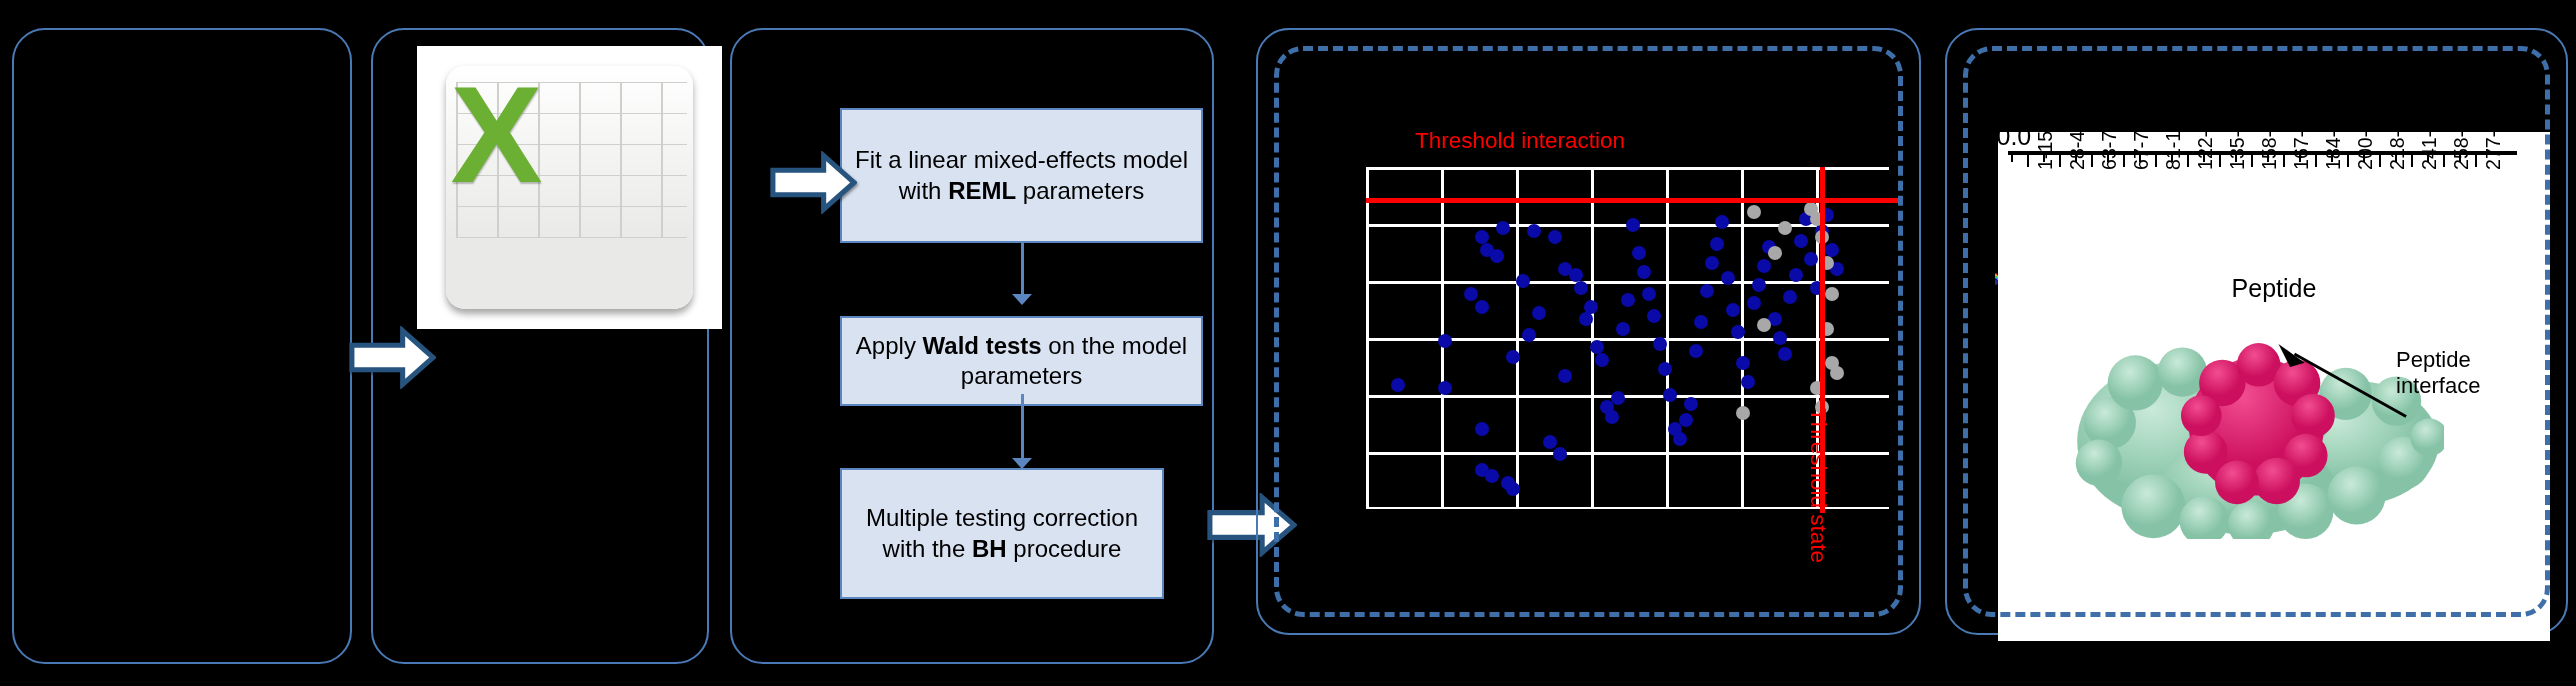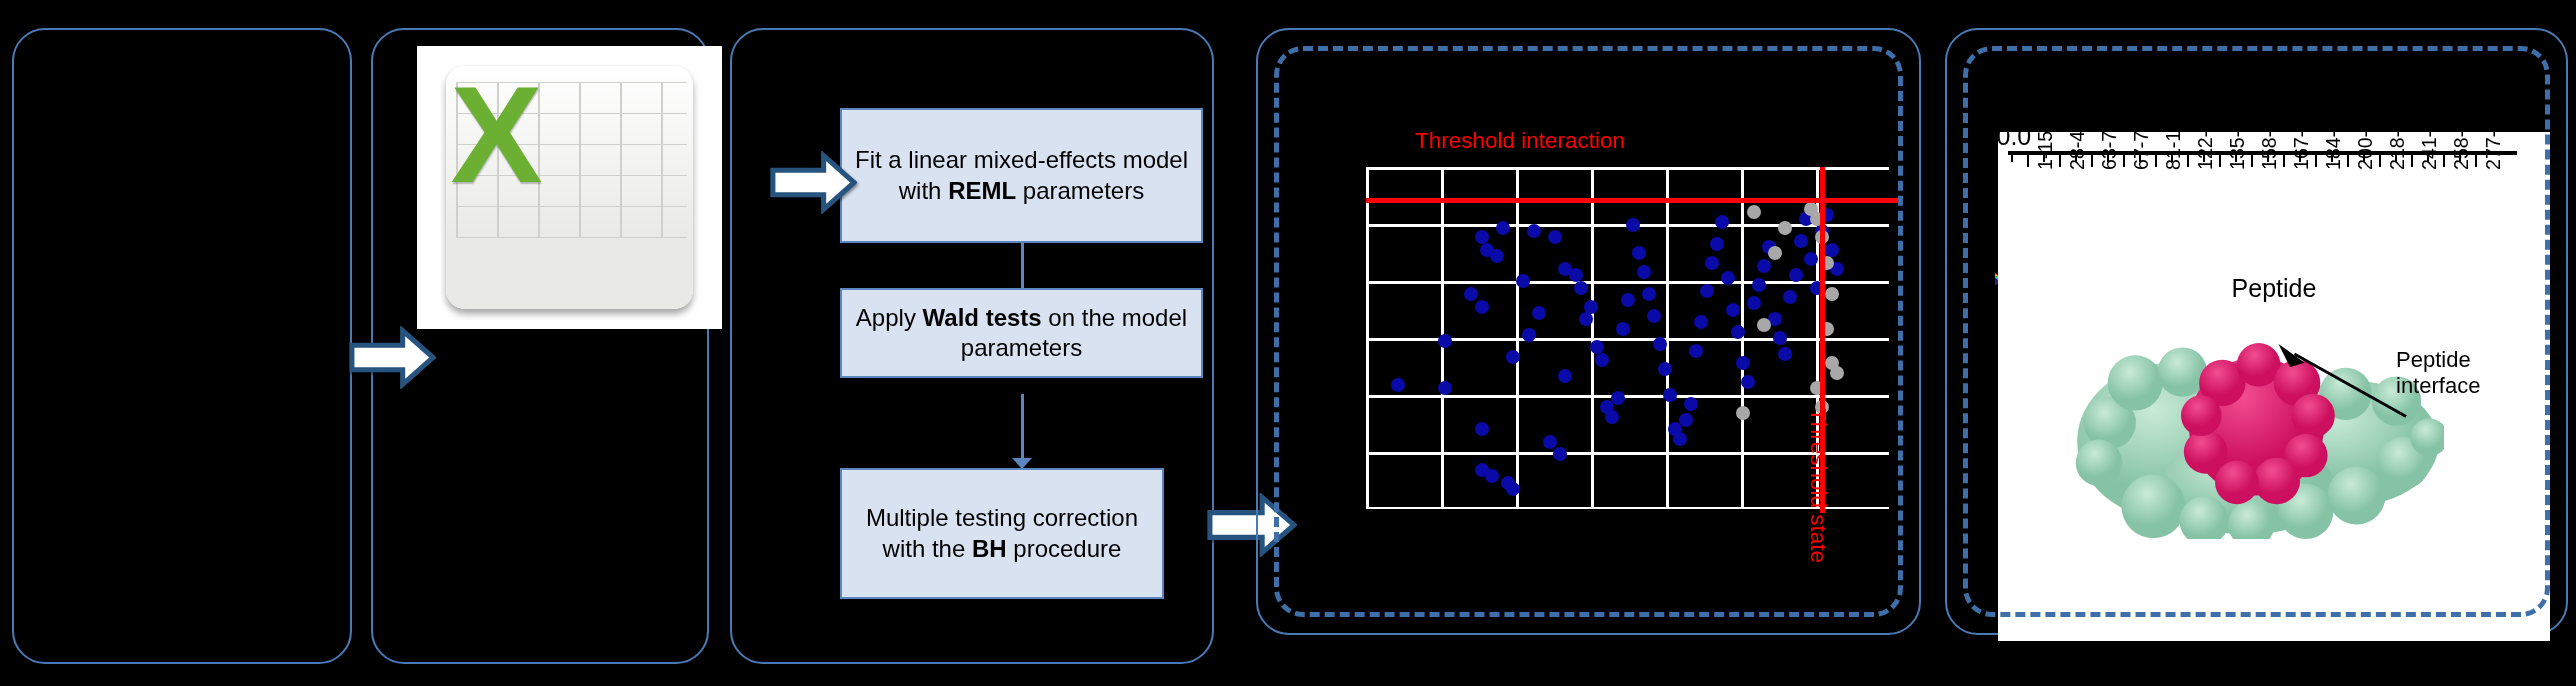--- a/index.html
+++ b/index.html
@@ -31,21 +31,21 @@
   .csv-band{position:absolute;left:0;bottom:0;width:100%;height:74px;
             background:linear-gradient(#6cb12f,#5b9c26);}
   .csv-band span{position:absolute;left:0;right:0;top:4.4px;text-align:center;color:#fff;
             font-size:52px;font-weight:bold;letter-spacing:0.7px;}
 
   
   .pbox{position:absolute;background:#d8e2f1;border:2.2px solid #5b86bf;
         color:#000;text-align:center;display:flex;align-items:center;justify-content:center;
         font-size:24px;line-height:1.26;padding:2.9px 7.3px;box-sizing:border-box;}
   #pbox1{left:840px;top:108px;width:363px;height:135px;}
-  #pbox2{left:840px;top:288px;width:363px;height:90px;}
+  #pbox2{left:840px;top:316px;width:363px;height:90px;}
   #pbox3{left:840px;top:468px;width:324px;height:131px;}
   .pbox b{font-weight:bold;}
 
   
   .vconn{position:absolute;left:1021px;width:2.9px;background:#5b86bf;}
   #vc1{top:243px;height:52px;}
   #vc2{top:394px;height:65px;}
   .vhead{position:absolute;left:1012px;width:0;height:0;
          border-left:10.2px solid transparent;border-right:10.2px solid transparent;
          border-top:11.6px solid #5b86bf;}

